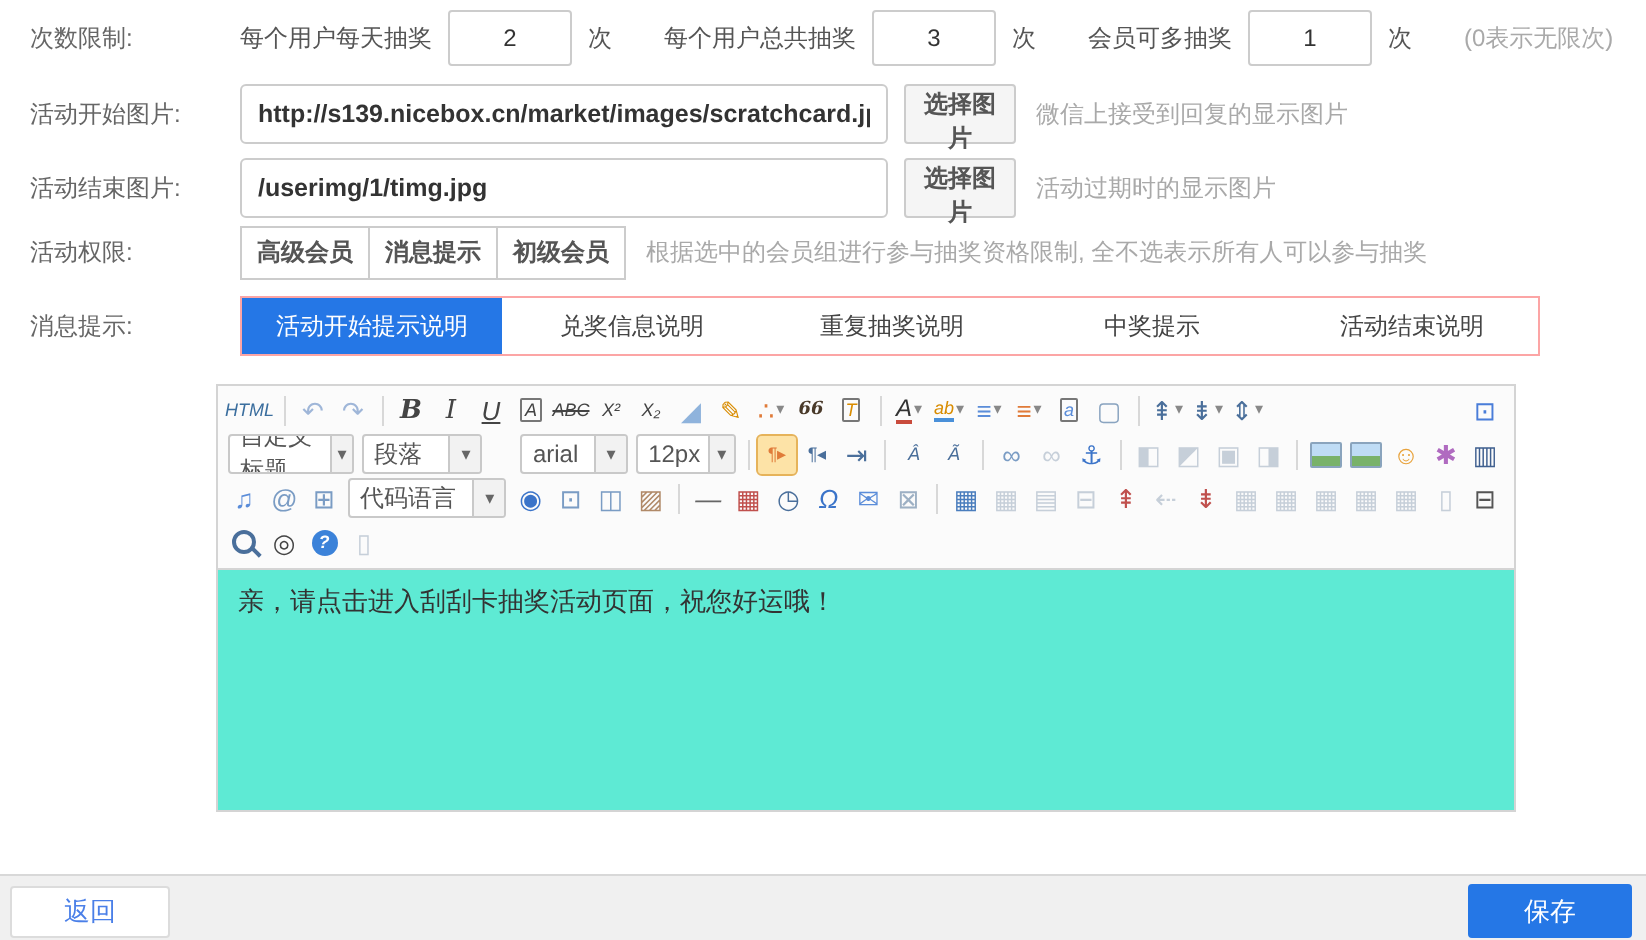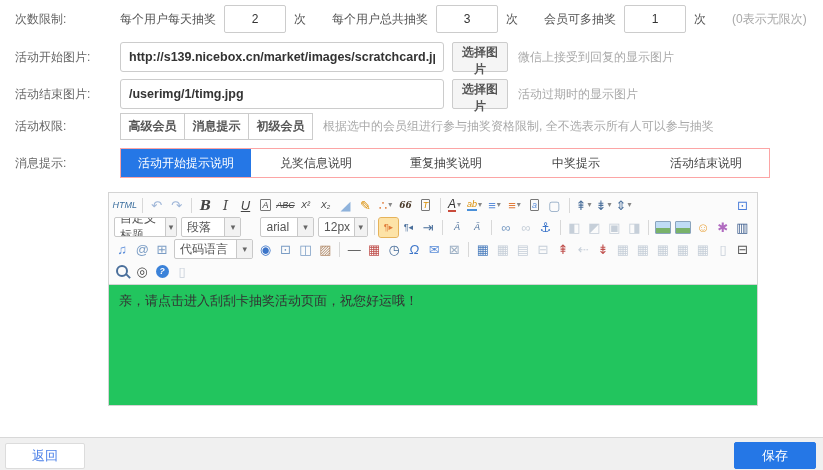--- a/index.html
+++ b/index.html
@@ -20,21 +20,21 @@
   
   .group-btns{display:flex;}
   .group-btn{width:63px;height:25px;line-height:25px;text-align:center;background:#fff;border:1px solid #ccc;margin-left:-1px;color:#555;font-weight:bold;cursor:pointer;}
   .group-btn:first-child{margin-left:0;}
   .perm-hint{margin-left:10px;}
   
   .tabs{display:flex;width:650px;border:1px solid #fca5a5;box-sizing:border-box;background:#fff;}
   .tab{width:130px;height:28px;line-height:28px;text-align:center;color:#444;cursor:pointer;flex-shrink:0;}
   .tab.active{background:#2577e6;color:#fff;}
   
-  .editor{position:absolute;left:108px;top:192px;width:650px;height:214px;border:1px solid #d4d4d4;box-sizing:border-box;background:#22c55e;}
+  .editor{position:absolute;left:108px;top:192px;width:650px;height:214px;border:1px solid #d4d4d4;box-sizing:border-box;background:#5eead4;}
   .toolbar{background:#fbfbfb;padding:1px 3px 2px 3px;border-bottom:1px solid #d4d4d4;}
   .tb-row{display:flex;align-items:center;height:22px;overflow:hidden;}
   .tb-btn{display:inline-flex;align-items:center;justify-content:center;min-width:19px;height:19px;margin:0 0.5px;border-radius:2px;cursor:pointer;font-size:13px;line-height:1;}
   .tb-btn .g{display:inline-flex;align-items:center;justify-content:center;line-height:1;}
   .tb-btn .g.sm{font-size:9px;}
   .tb-btn.box .g{border:1px solid #777;font-size:9px;padding:0 1px;line-height:10px;border-radius:1px;}
   .tb-btn.dis{cursor:default;}
   .tb-btn.dis .g{color:#c6cfd9;}
   .tb-btn.act{background:#fde3a7;outline:1px solid #e6b35a;}
   .tb-btn .car{font-size:8px;color:#888;margin-left:1px;}

